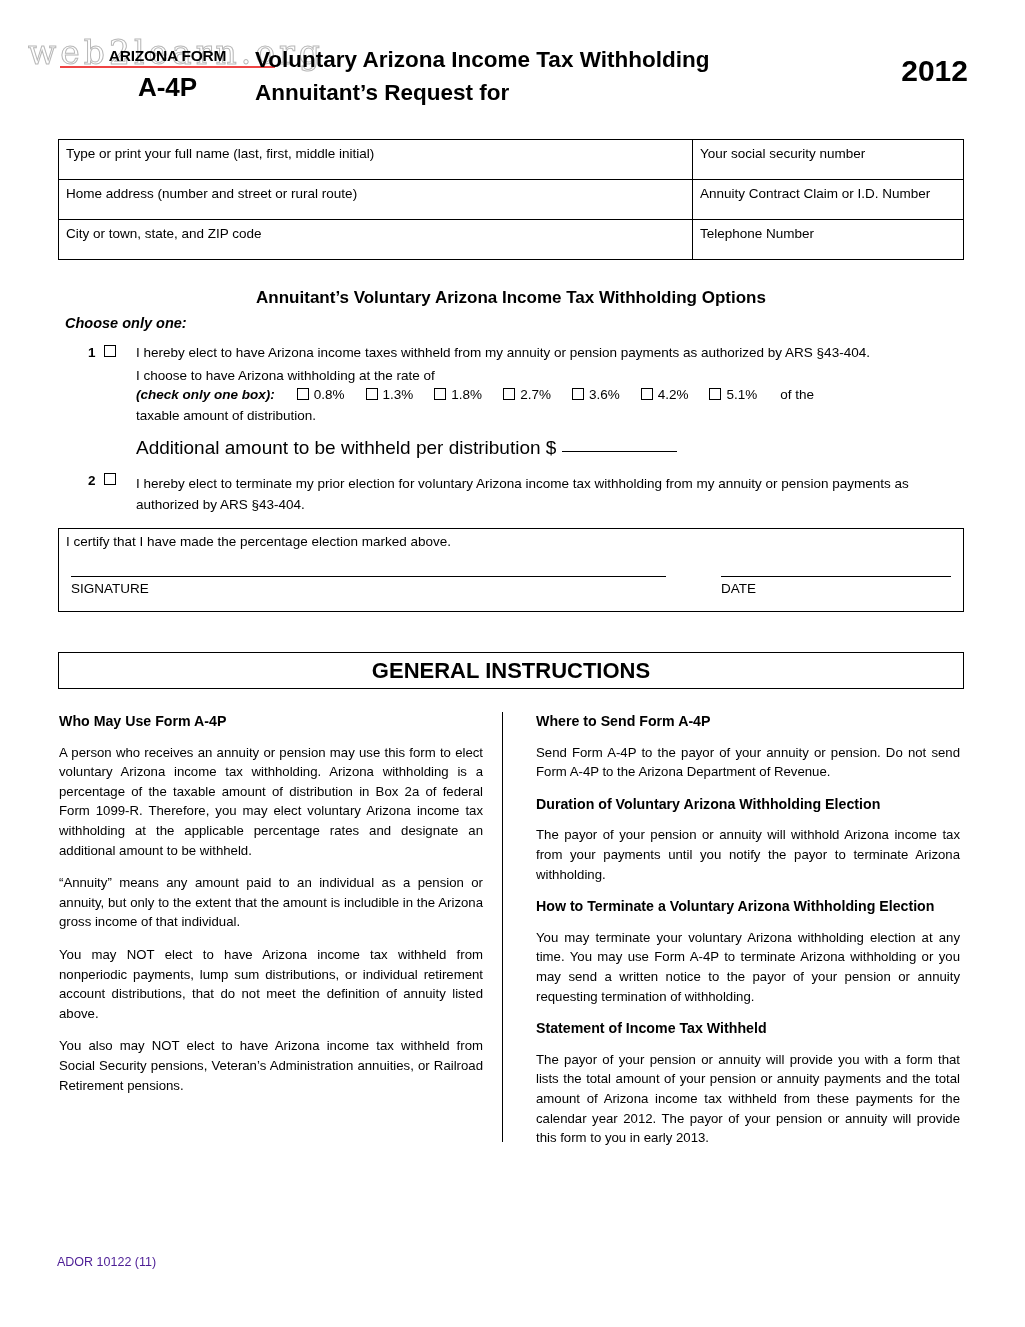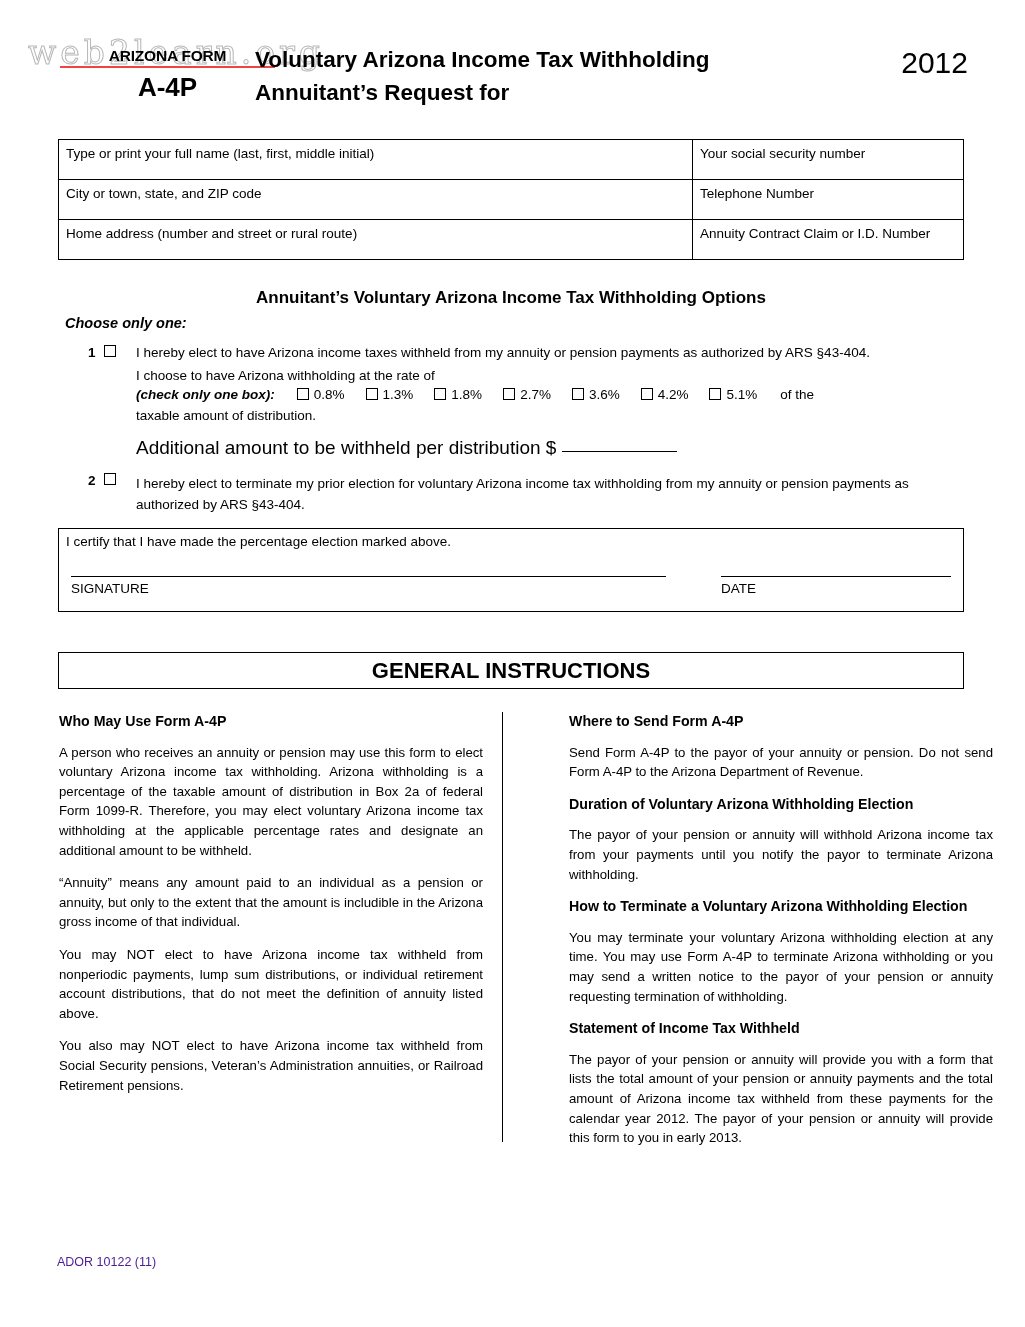--- a/index.html
+++ b/index.html
@@ -71,23 +71,23 @@
     left: 255px;
     top: 5px;
     width: 620px;
     font-size: 22.5px;
     font-weight: bold;
     line-height: 33px;
   }
   .hdr-year {
     position: absolute;
     right: 57px;
-    top: 8px;
+    top: 16px;
     font-size: 30px;
-    font-weight: normal;
+    font-weight: bold;
   }
 
   
   .id-table {
     position: absolute;
     left: 58px;
     top: 139px;
     width: 906px;
     border: 1.5px solid #000;
     border-collapse: collapse;
@@ -266,21 +266,21 @@
     border-left: 1px solid #000;
   }
   .col {
     position: absolute;
     top: 712px;
     width: 424px;
     font-size: 13.2px;
     line-height: 19.6px;
   }
   .col-left  { left: 59px; }
-  .col-right { left: 569px; }
+  .col-right { left: 536px; }
   .col h3 {
     margin: 0 0 11px 0;
     font-size: 14.2px;
     font-weight: bold;
   }
   .col p {
     margin: 0 0 13px 0;
     text-align: justify;
   }
   .col p:last-child { margin-bottom: 0; }
@@ -311,26 +311,26 @@
     <div class="hdr-year">2012</div>
   </div>
 
   <table class="id-table">
     <tbody>
         <tr>
       <td class="left-cell">Type or print your full name (last, first, middle initial)</td>
       <td class="right-cell">Your social security number</td>
     </tr>
     <tr>
+      <td class="left-cell">Home address (number and street or rural route)</td>
+      <td class="right-cell">Annuity Contract Claim or I.D. Number</td>
+    </tr>
+    <tr>
       <td class="left-cell">City or town, state, and ZIP code</td>
       <td class="right-cell">Telephone Number</td>
-    </tr>
-    <tr>
-      <td class="left-cell">Home address (number and street or rural route)</td>
-      <td class="right-cell">Annuity Contract Claim or I.D. Number</td>
     </tr>
   </tbody>
     </table>
 
   <div class="options-title">Annuitant’s Voluntary Arizona Income Tax Withholding Options</div>
   <div class="choose-only-one">Choose only one:</div>
 
   <div class="opt-num" style="left:88px; top:345px;">1</div>
   <span class="cbox opt-cbox" style="left:104px; top:345px;"></span>
   <div class="opt1-line1">I hereby elect to have Arizona income taxes withheld from my annuity or pension payments as authorized by ARS §43-404.</div>

